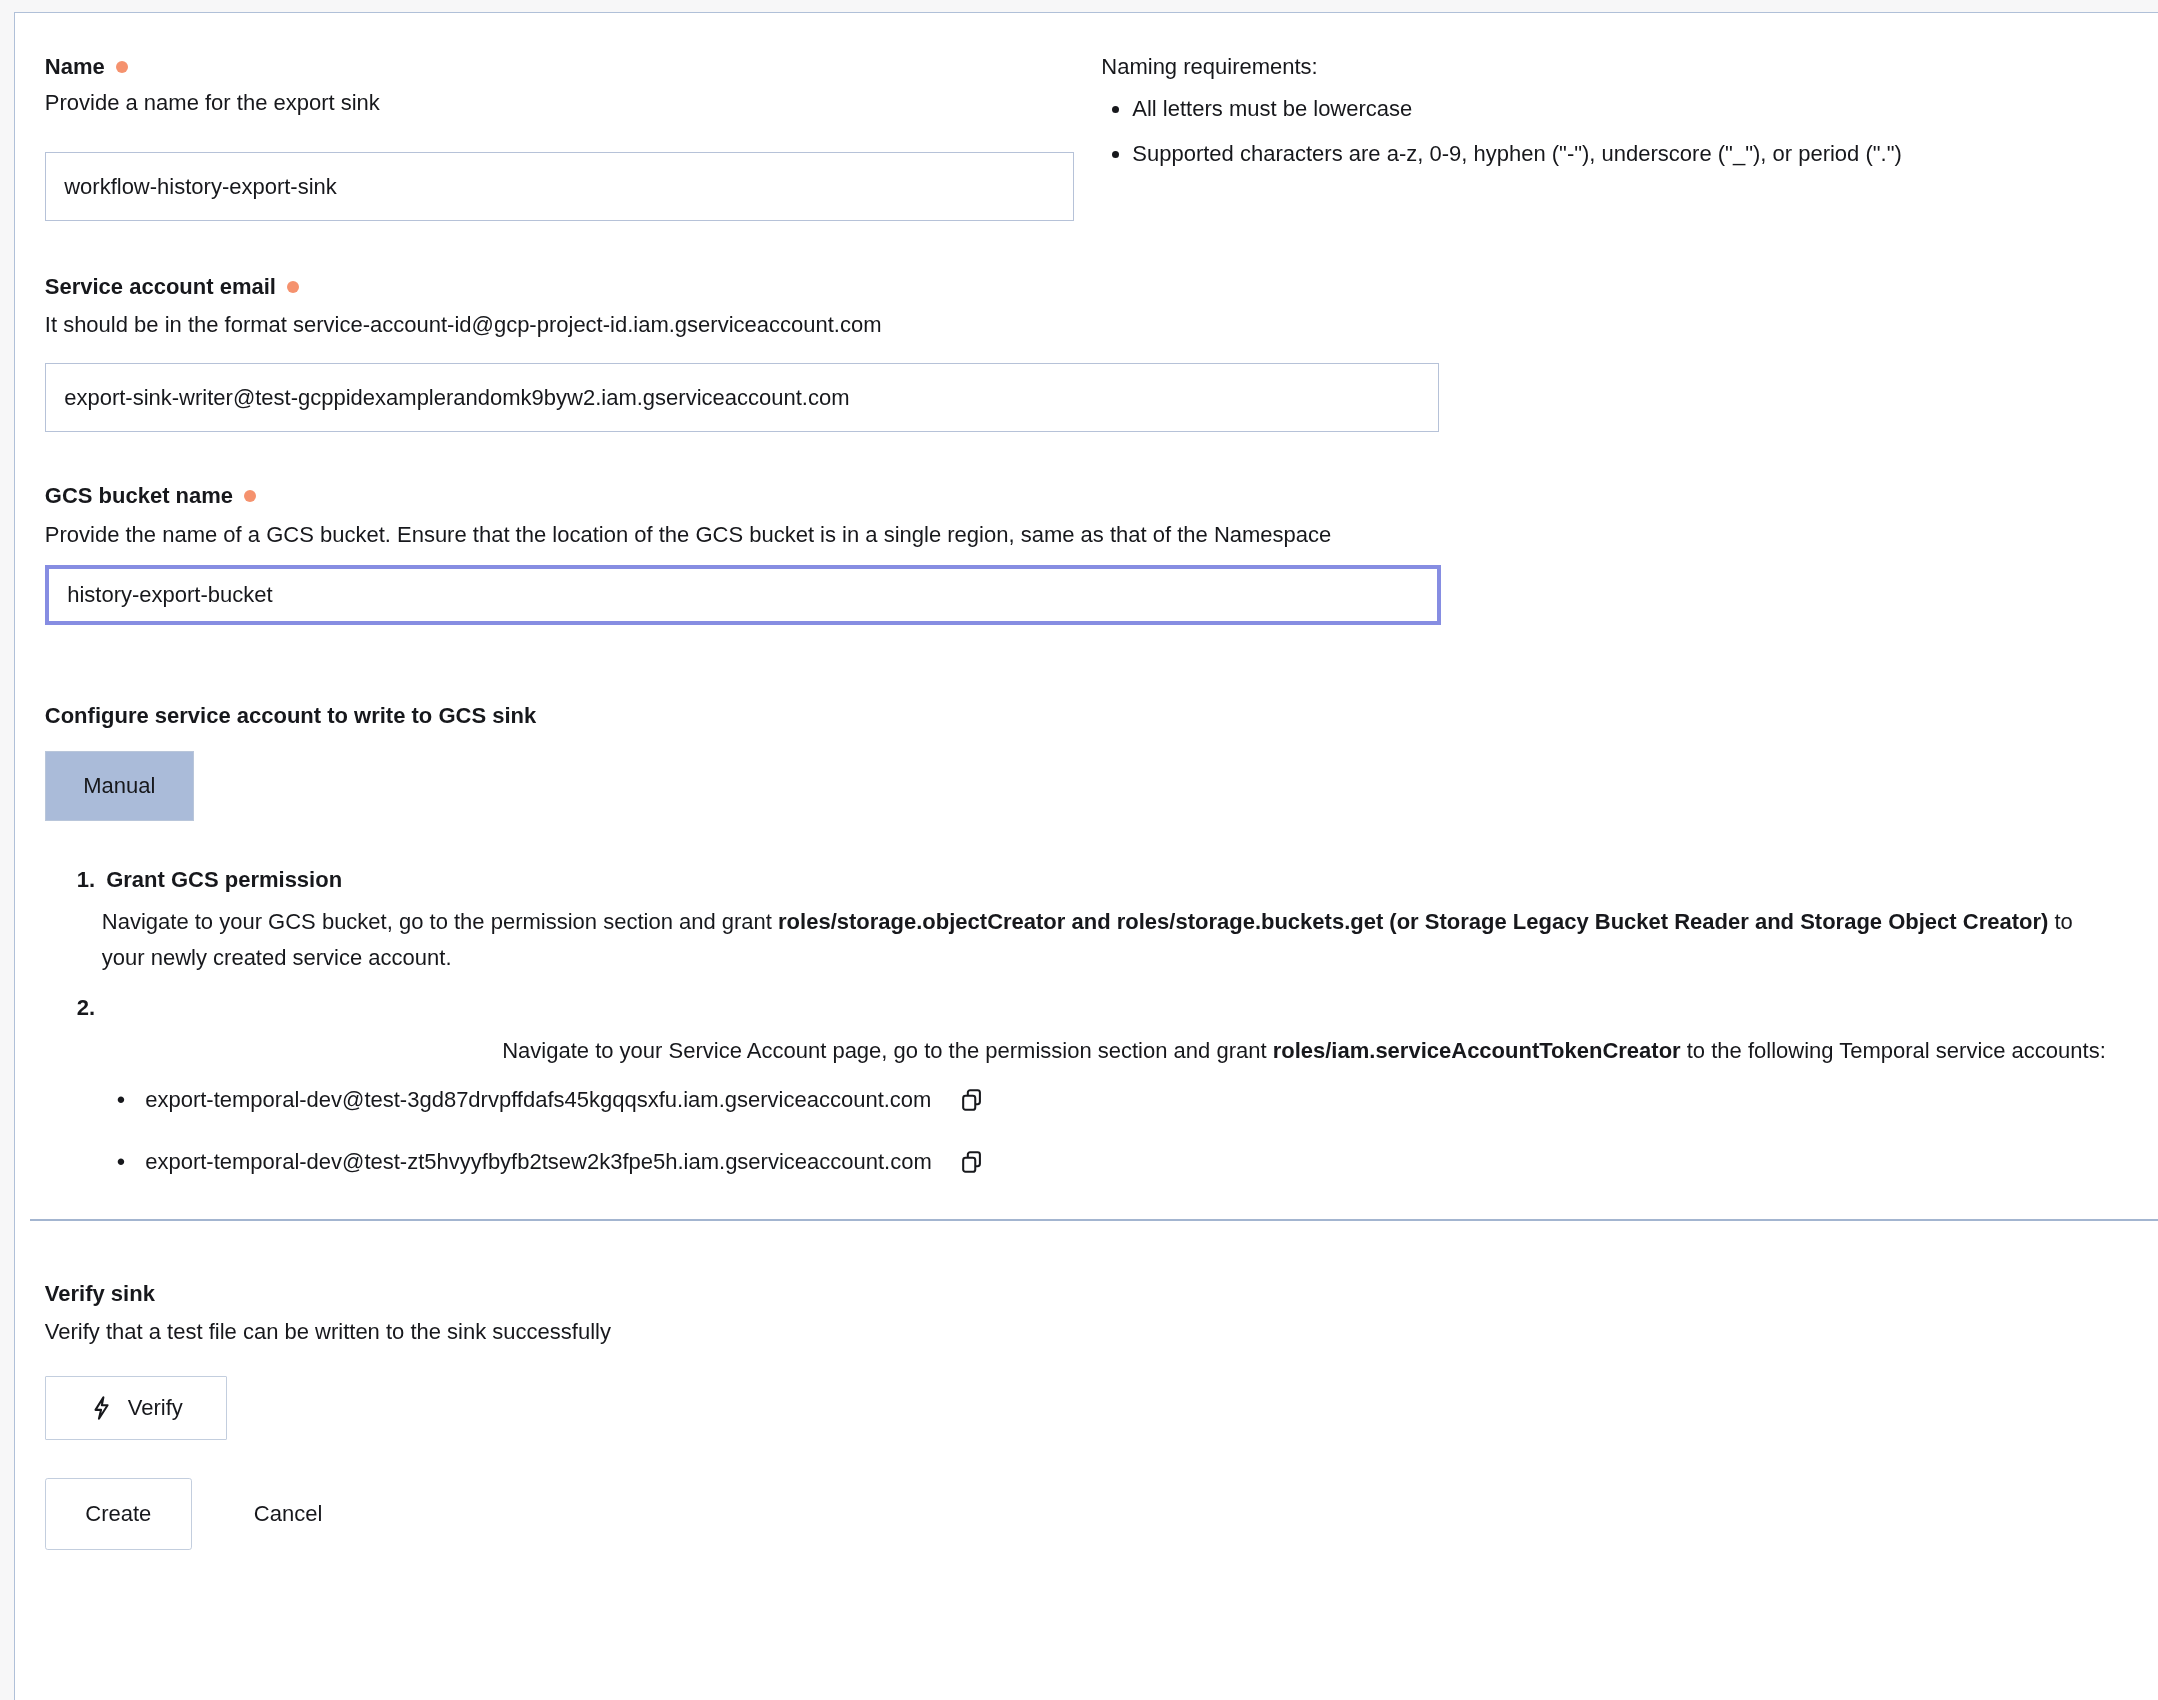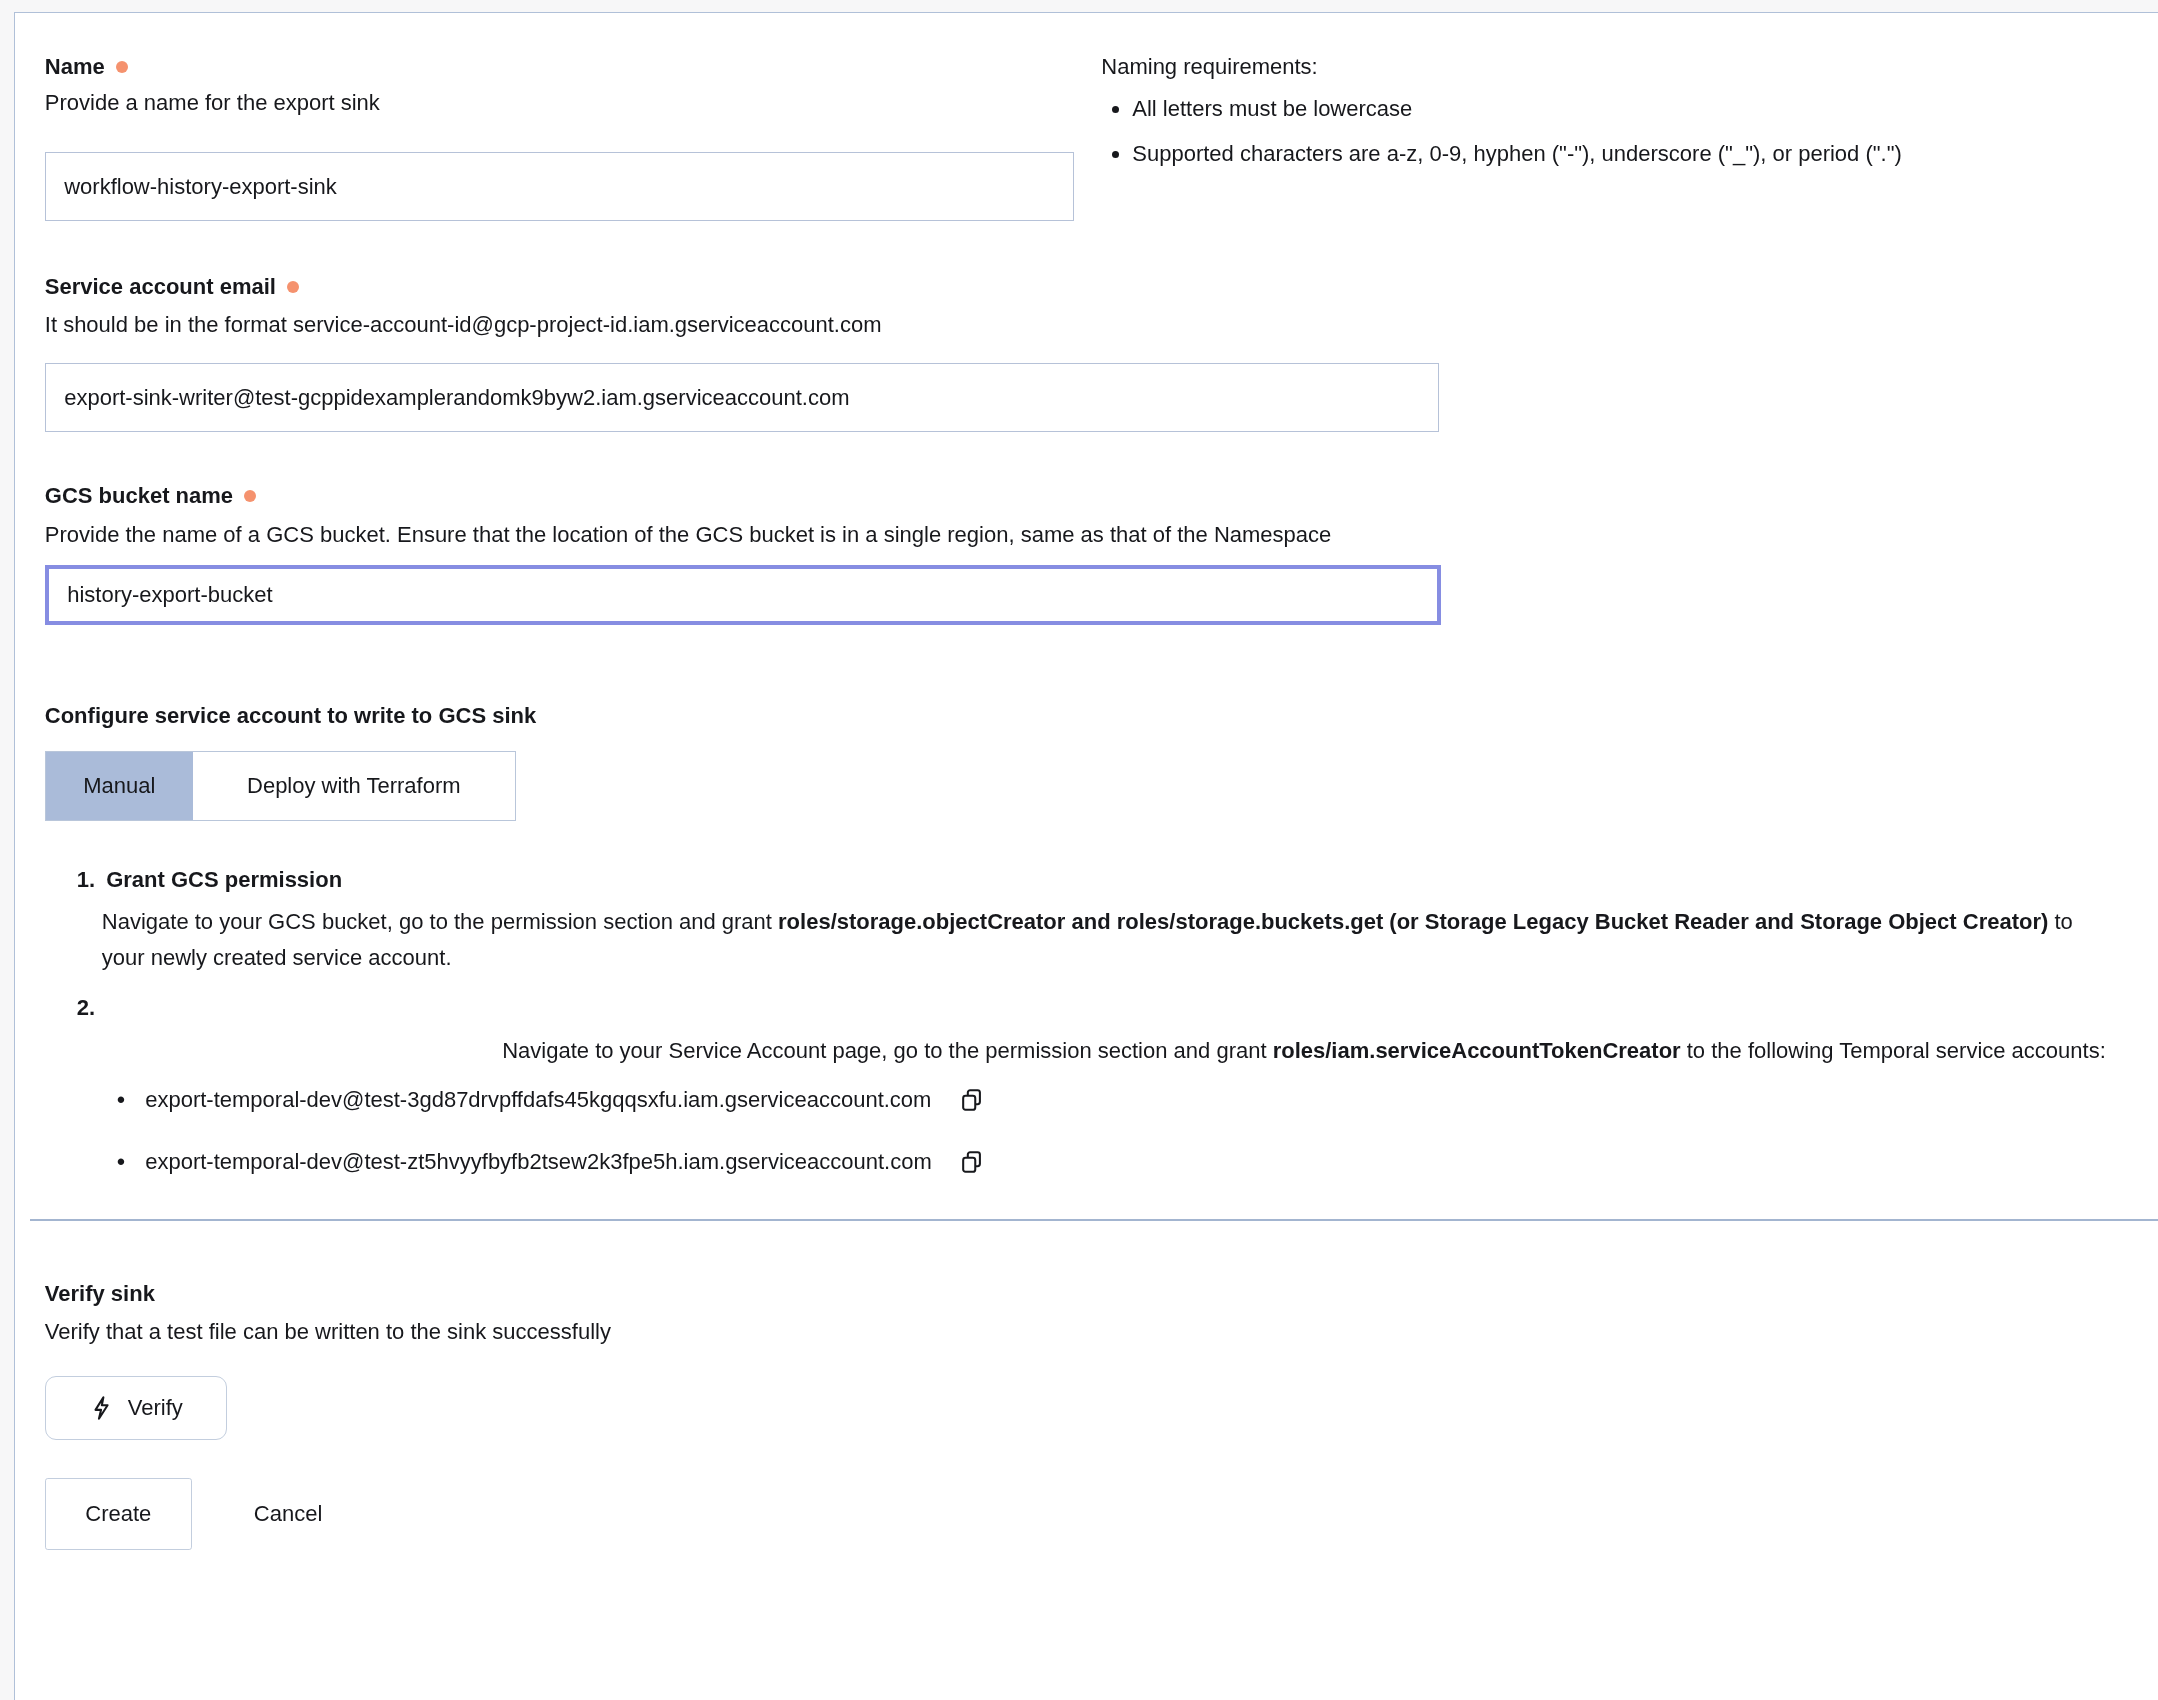--- a/index.html
+++ b/index.html
@@ -103,21 +103,21 @@
     margin: 43px -32px 0 -14.7px;
   }
 
   .verify-heading { margin-top: 58px; font-weight: 700; line-height: 29px; }
   .verify-desc { margin-top: 9.2px; line-height: 29px; }
 
   .verify-btn {
     margin-top: 30px;
     width: 182px; height: 64px;
     display: inline-flex; align-items: center; justify-content: center; gap: 13px;
-    background: #fff; border: 1.8px solid #c3cede; border-radius: 11px;
+    background: #fff; border: 1.8px solid #c3cede; border-radius: 1px;
     font: inherit; color: inherit; cursor: pointer;
   }
 
   .footer-row { margin-top: 38px; display: flex; align-items: center; }
   .create-btn {
     width: 147px; height: 72px;
     background: #fff; border: 1.8px solid #c3cede; border-radius: 2.8px;
     font: inherit; color: inherit; cursor: pointer;
     display: inline-flex; align-items: center; justify-content: center;
   }
@@ -164,21 +164,20 @@
     <span>GCS bucket name</span>
     <span class="required-dot"></span>
   </div>
   <div class="field-desc" style="margin-top:9.2px">Provide the name of a GCS bucket. Ensure that the location of the GCS bucket is in a single region, same as that of the Namespace</div>
   <input class="text-input focused" type="text" value="history-export-bucket" style="">
 
   <div class="configure-heading">Configure service account to write to GCS sink</div>
 
   <div class="tab-group">
     <button class="tab tab-manual selected">Manual</button>
-    <button class="tab tab-terraform">Deploy with Terraform</button>
   </div>
 
   <div class="steps">
 
     <div class="step-title">
       <span>1.</span>
       <span>Grant GCS permission</span>
     </div>
     <div class="step-body"><span>Navigate to your GCS bucket, go to the permission section and grant </span><span class="b">roles/storage.objectCreator and roles/storage.buckets.get (or Storage Legacy Bucket Reader and Storage Object Creator)</span><span> to your newly created service account.</span></div>
 

